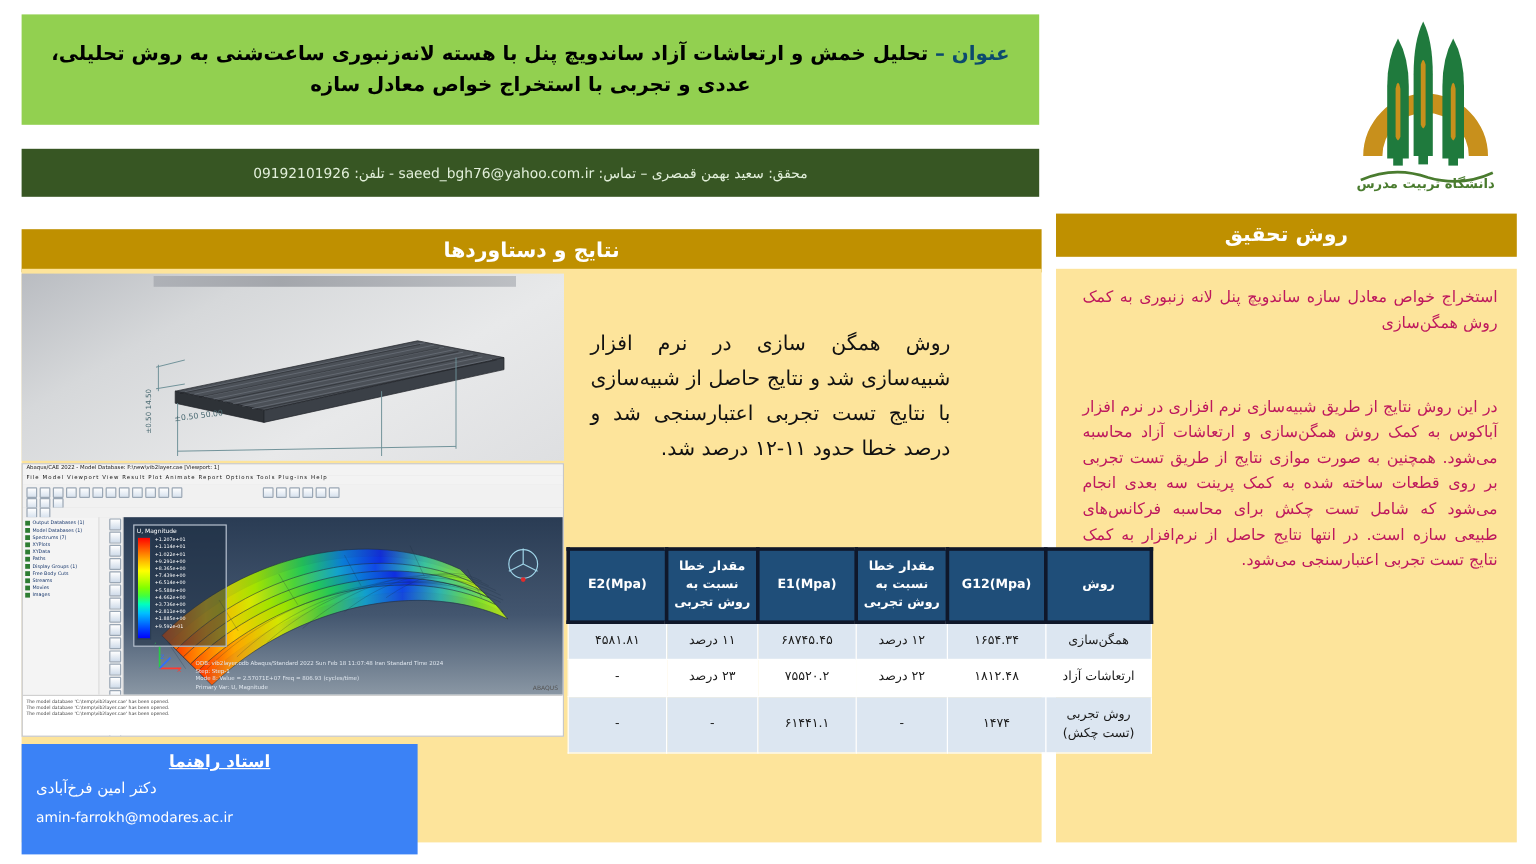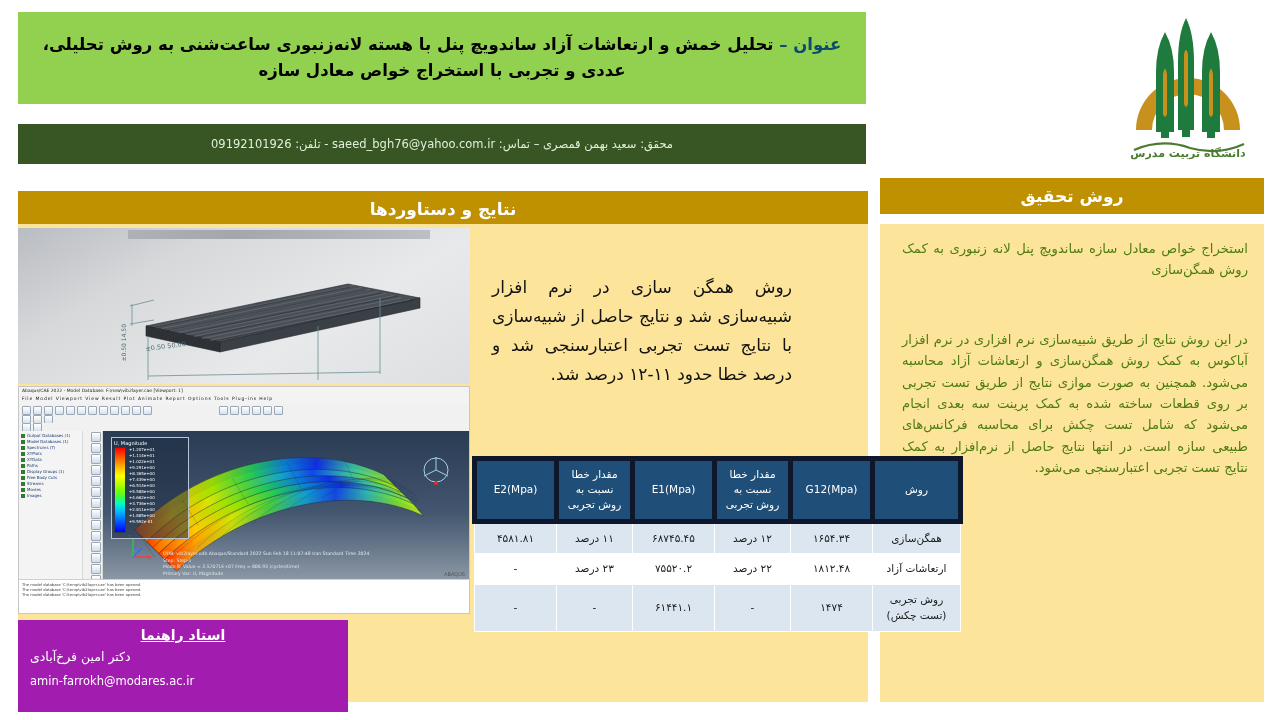--- a/index.html
+++ b/index.html
@@ -93,21 +93,21 @@
   #panel-method  { left: 880px; top: 224px; width: 384px; height: 478px; }
 
   
   .method-body {
     position: absolute;
     left: 902px; top: 238px;
     width: 346px;
     direction: rtl;
     text-align: justify;
     text-align-last: right;
-    color: #4d7c0f;
+    color: #be185d;
     font-size: 13.2px;
     line-height: 1.62;
   }
   .method-body p { margin: 0 0 14px 0; }
   .method-body p:last-child { margin-bottom: 0; margin-top: 48px; }
 
   
   .results-text {
     position: absolute;
     left: 492px; top: 240px;
@@ -238,23 +238,23 @@
     left:472px; top:456px;
     width:460px;
     border-collapse:collapse;
     direction:rtl;
     font-size:10.5px;
     table-layout:fixed;
   }
   .res-table th {
     background:#1f4e79;
     color:#ffffff;
-    font-weight:normal;
+    font-weight:bold;
     padding:6px 3px;
-    border:5px solid #0f172a;
+    border:3px solid #0f172a;
     text-align:center;
     vertical-align:middle;
     line-height:1.45;
     font-size:10.5px;
   }
   .res-table td {
     background:#dce6f1;
     color:#1a1a1a;
     padding:7px 6px;
     border:1px solid #ffffff;
@@ -267,21 +267,21 @@
   .res-table tr.r3 td { background:#dce6f1; }
   .res-table col.c-method { width:88px; }
   .res-table col.c-val    { width:82px; }
   .res-table col.c-err    { width:76px; }
 
   
   .advisor {
     position:absolute;
     left:18px; top:620px;
     width:330px; height:92px;
-    background:#a21caf;
+    background:#3b82f6;
     box-sizing:border-box;
     padding:7px 12px;
     direction:rtl;
   }
   .advisor-title {
     text-align:center;
     color:#ffffff;
     font-weight:bold;
     font-size:14px;
     text-decoration:underline;

